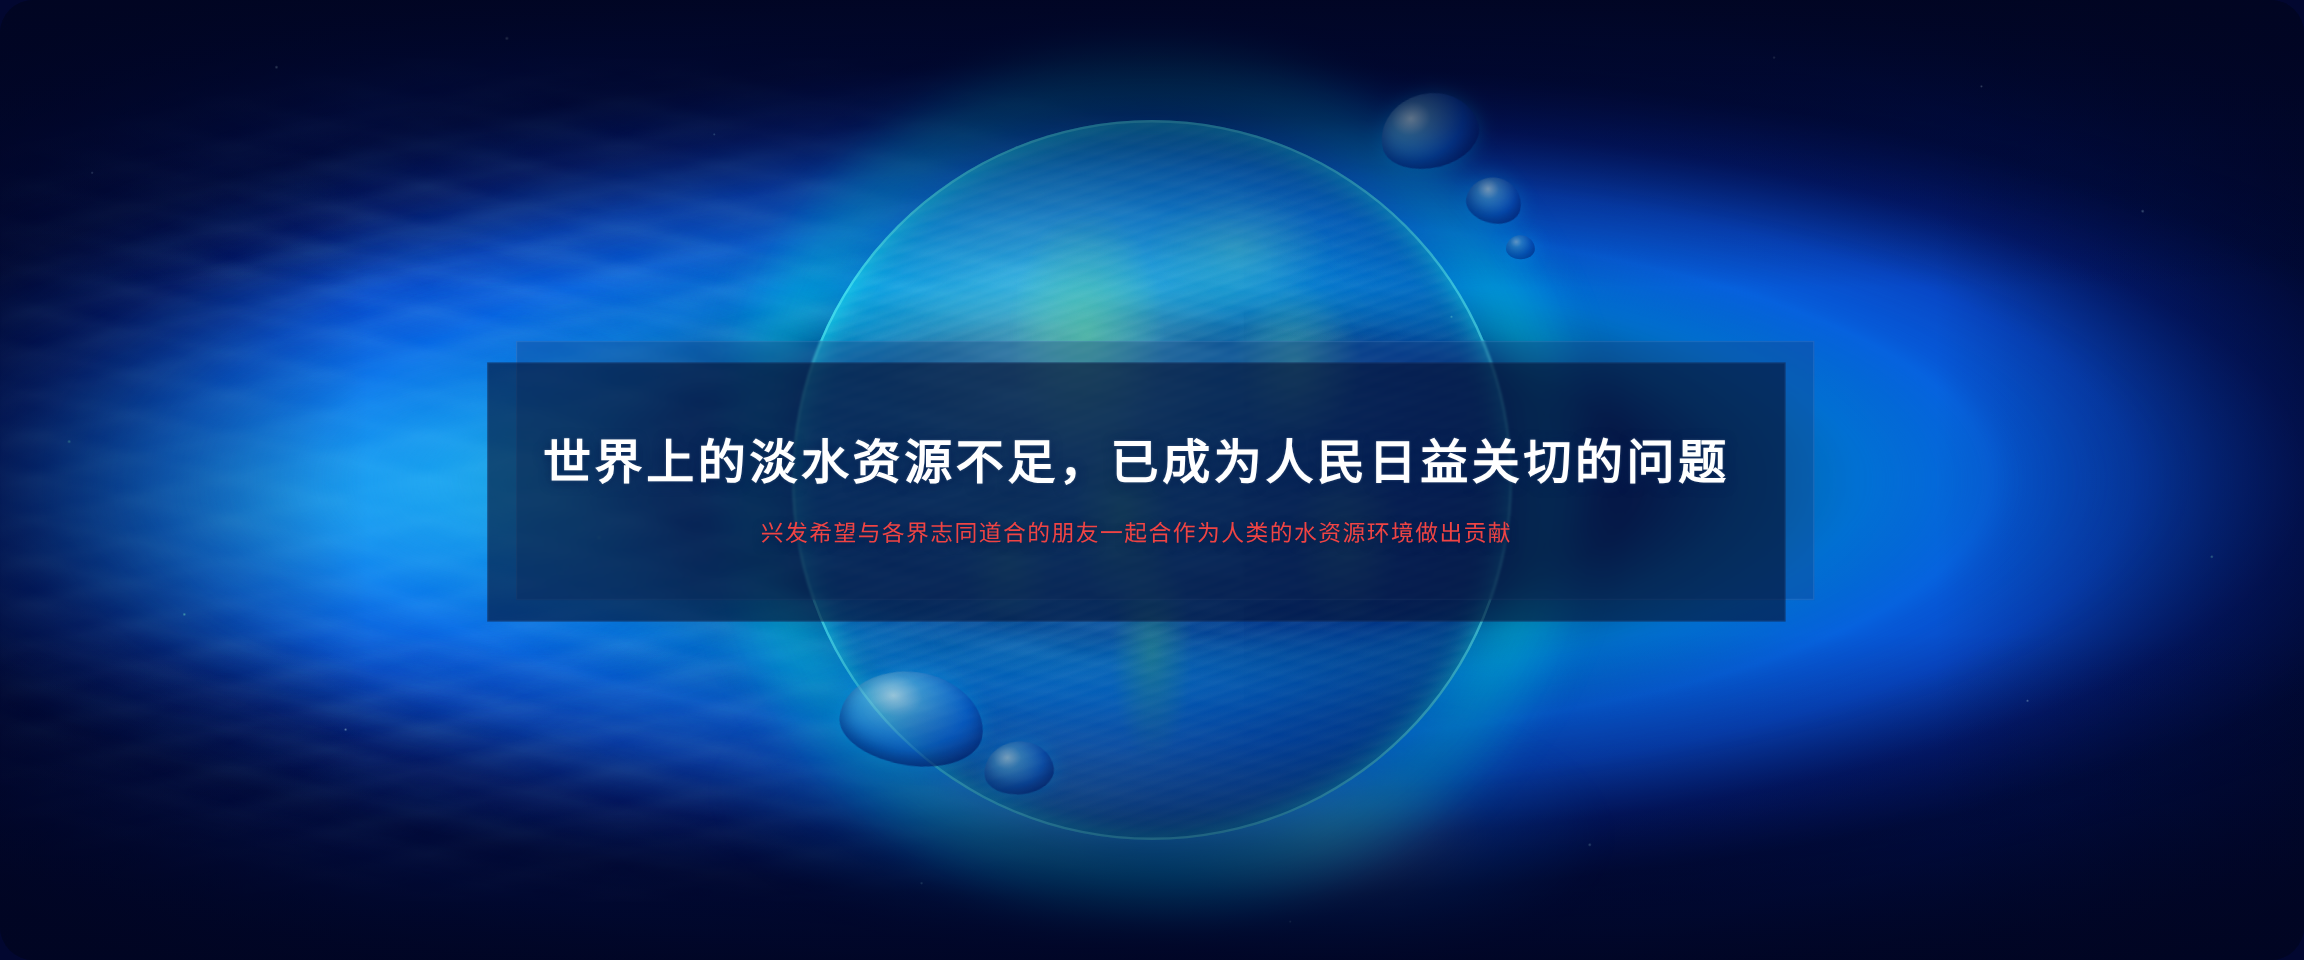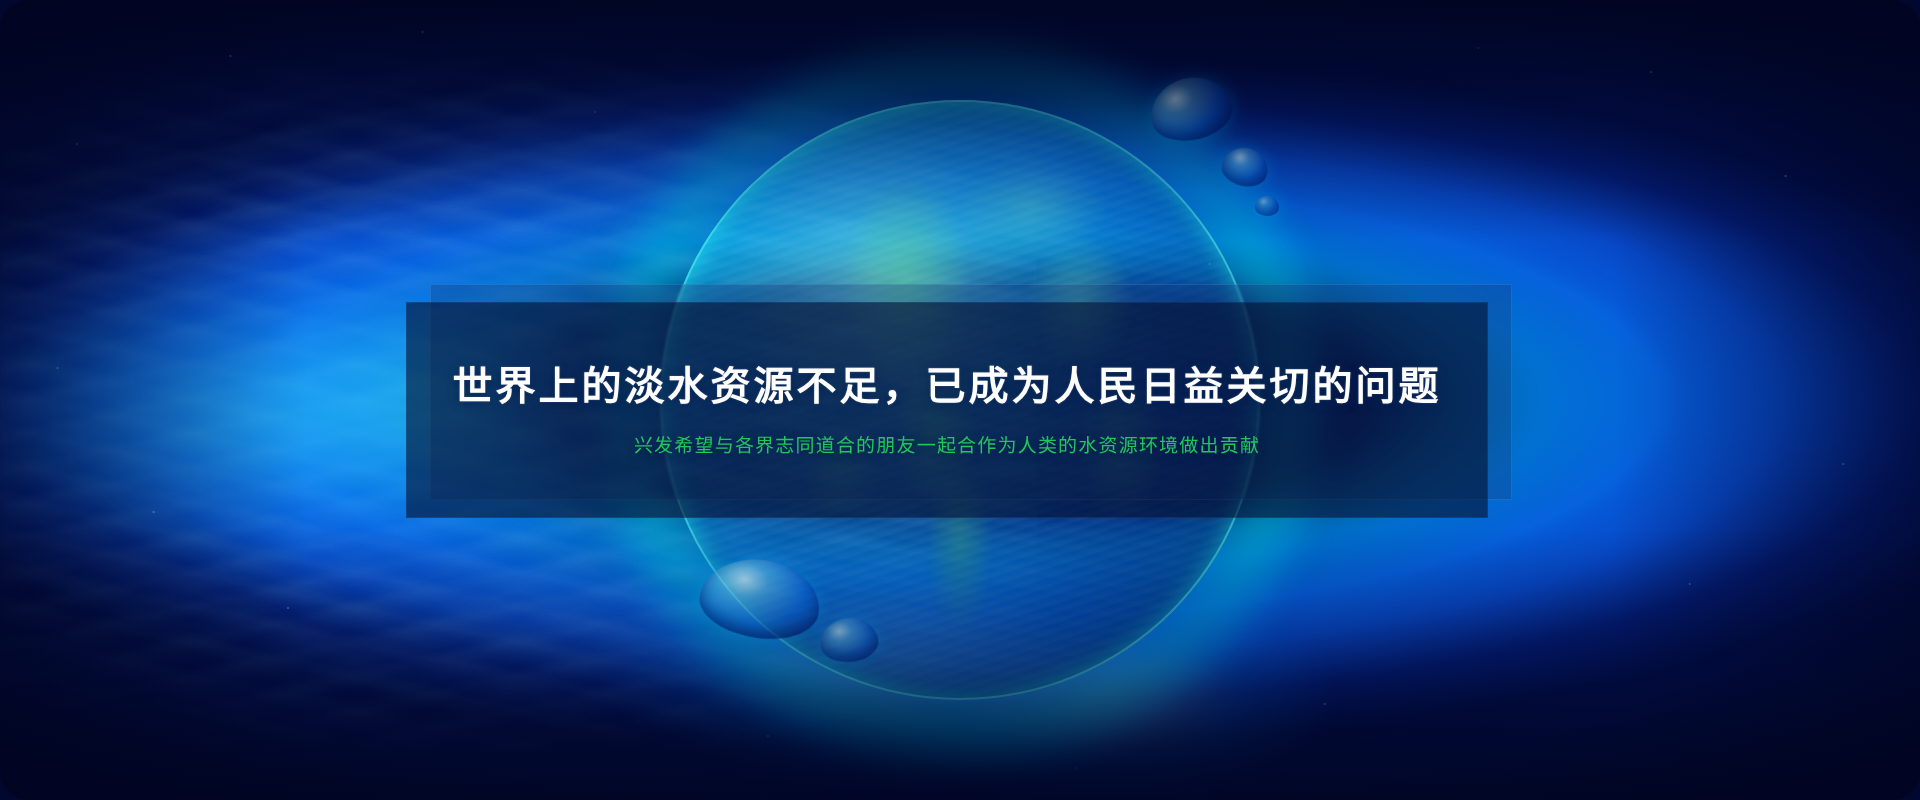--- a/index.html
+++ b/index.html
@@ -285,21 +285,21 @@
     color:#ffffff;
     font-size:40px;
     font-weight:bold;
     letter-spacing:3px;
     line-height:1.2;
     white-space:nowrap;
     text-shadow:0 2px 10px rgba(0,30,80,0.9), 0 0 2px rgba(255,255,255,0.35);
     margin-bottom:22px;
   }
   .subline {
-    color:#22c55e;
+    color:#ef4444;
     font-size:19px;
     font-weight:normal;
     letter-spacing:1.2px;
     line-height:1.4;
     white-space:nowrap;
     text-shadow:0 2px 8px rgba(0,25,70,0.9);
   }
 </style>
 </head>
 <body>

